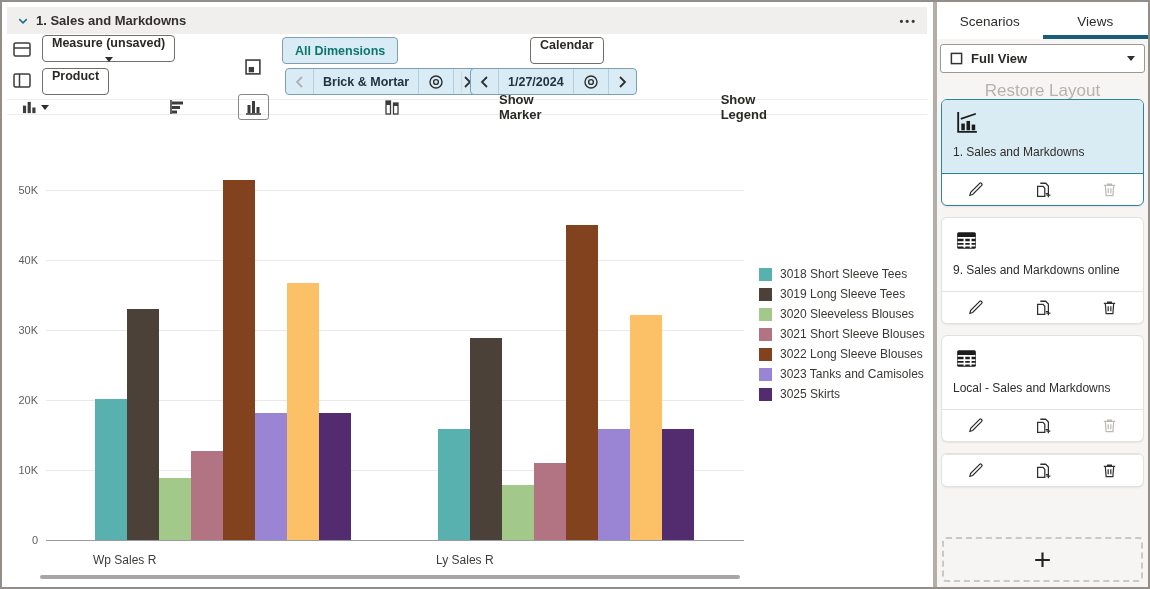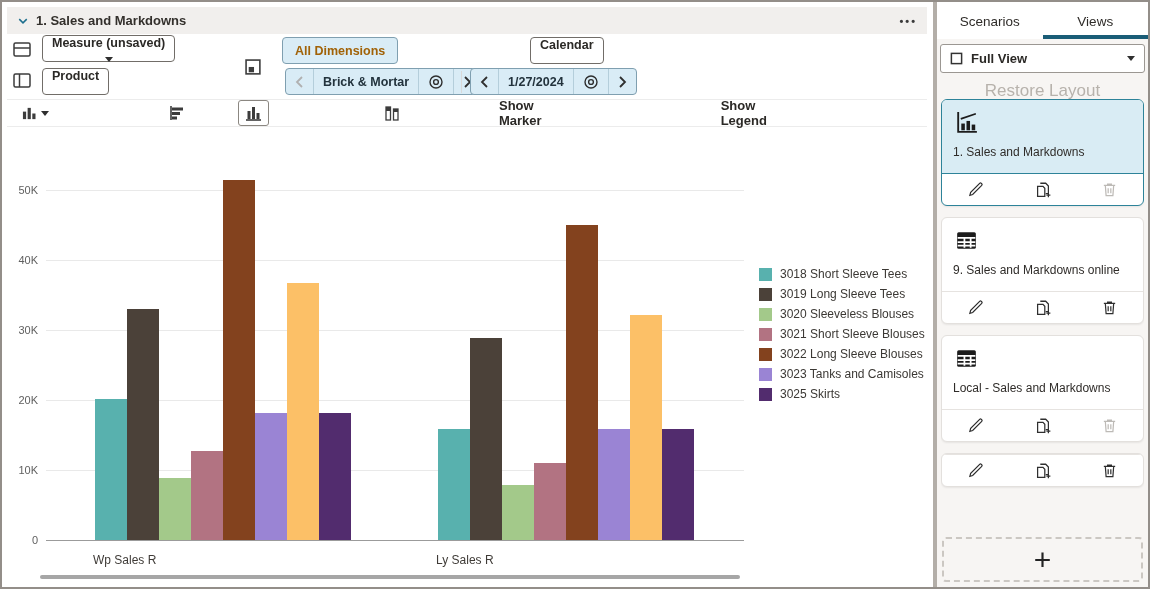--- a/index.html
+++ b/index.html
@@ -17,31 +17,31 @@
   .pill { position:absolute; display:inline-flex; align-items:center; height:27px; padding:0 9px;
           background:#fff; border:1px solid #716d68; border-radius:4px; gap:7px; font-size:12.5px;
           font-weight:bold; color:#2b2926; white-space:nowrap;flex-direction:column; }
   .pill .psep { width:1px; align-self:stretch; margin:1px 0; background:#d8d6d3; }
   .axis-icon { position:absolute; color:#3c3c3c; }
   .caret { width:0; height:0; border-left:4.5px solid transparent; border-right:4.5px solid transparent;
            border-top:5px solid #2f2f2f; display:inline-block; }
 
   .btn-blue { position:absolute; display:inline-flex; align-items:center; height:27px; padding:4px 12px;
               background:#d9ecf6; border:1px solid #7f9fb0; border-radius:4px; font-size:12.5px;
-              font-weight:bold; color:#a16207; }
+              font-weight:bold; color:#0f766e; }
   .segctl { position:absolute; display:inline-flex; align-items:stretch; height:27px; background:#d9ecf6;
             border:1px solid #7f9fb0; border-radius:4px; overflow:hidden; font-size:12.5px; font-weight:bold; color:#23333d;}
   .seg { display:flex; align-items:center; justify-content:center; padding:0 9px; border-right:1px solid #b4cedb; cursor:pointer;}
   .seg:last-child { border-right:none; }
   .seg.lbl { cursor:default; }
   .seg svg { display:block; }
   .vsep { position:absolute; width:1px; background:#d9d9d9; }
 
   
-  .chartbar { position:absolute; left:3px; top:95px; width:920px; height:28px;
+  .chartbar { position:absolute; left:3px; top:95px; width:920px; height:16px;
               border-top:1px solid #ececec; border-bottom:1px solid #ececec;
               display:flex; align-items:center; padding:0 10px;gap:47px; }
   .ct-icon { display:flex; align-items:center; gap:4px; color:#3c3c3c; padding:3px 5px; cursor:pointer; }
   .ct-box { border:1px solid #8b8781; border-radius:3px; padding:4px 6px; }
   .ct-sep { width:1px; height:20px; background:#dddddd; margin:0 8px; }
   .tgl-label { font-size:13px; font-weight:bold; color:#2b2926; margin-right:8px; }
   .toggle { position:relative; width:31px; height:16px; border-radius:8px; cursor:pointer; }
   .toggle.off { background:#8a8a8a; }
   .toggle.on  { background:#0f7694; }
   .knob { position:absolute; top:2px; width:13px; height:12px; border-radius:3px; background:#fff; }

